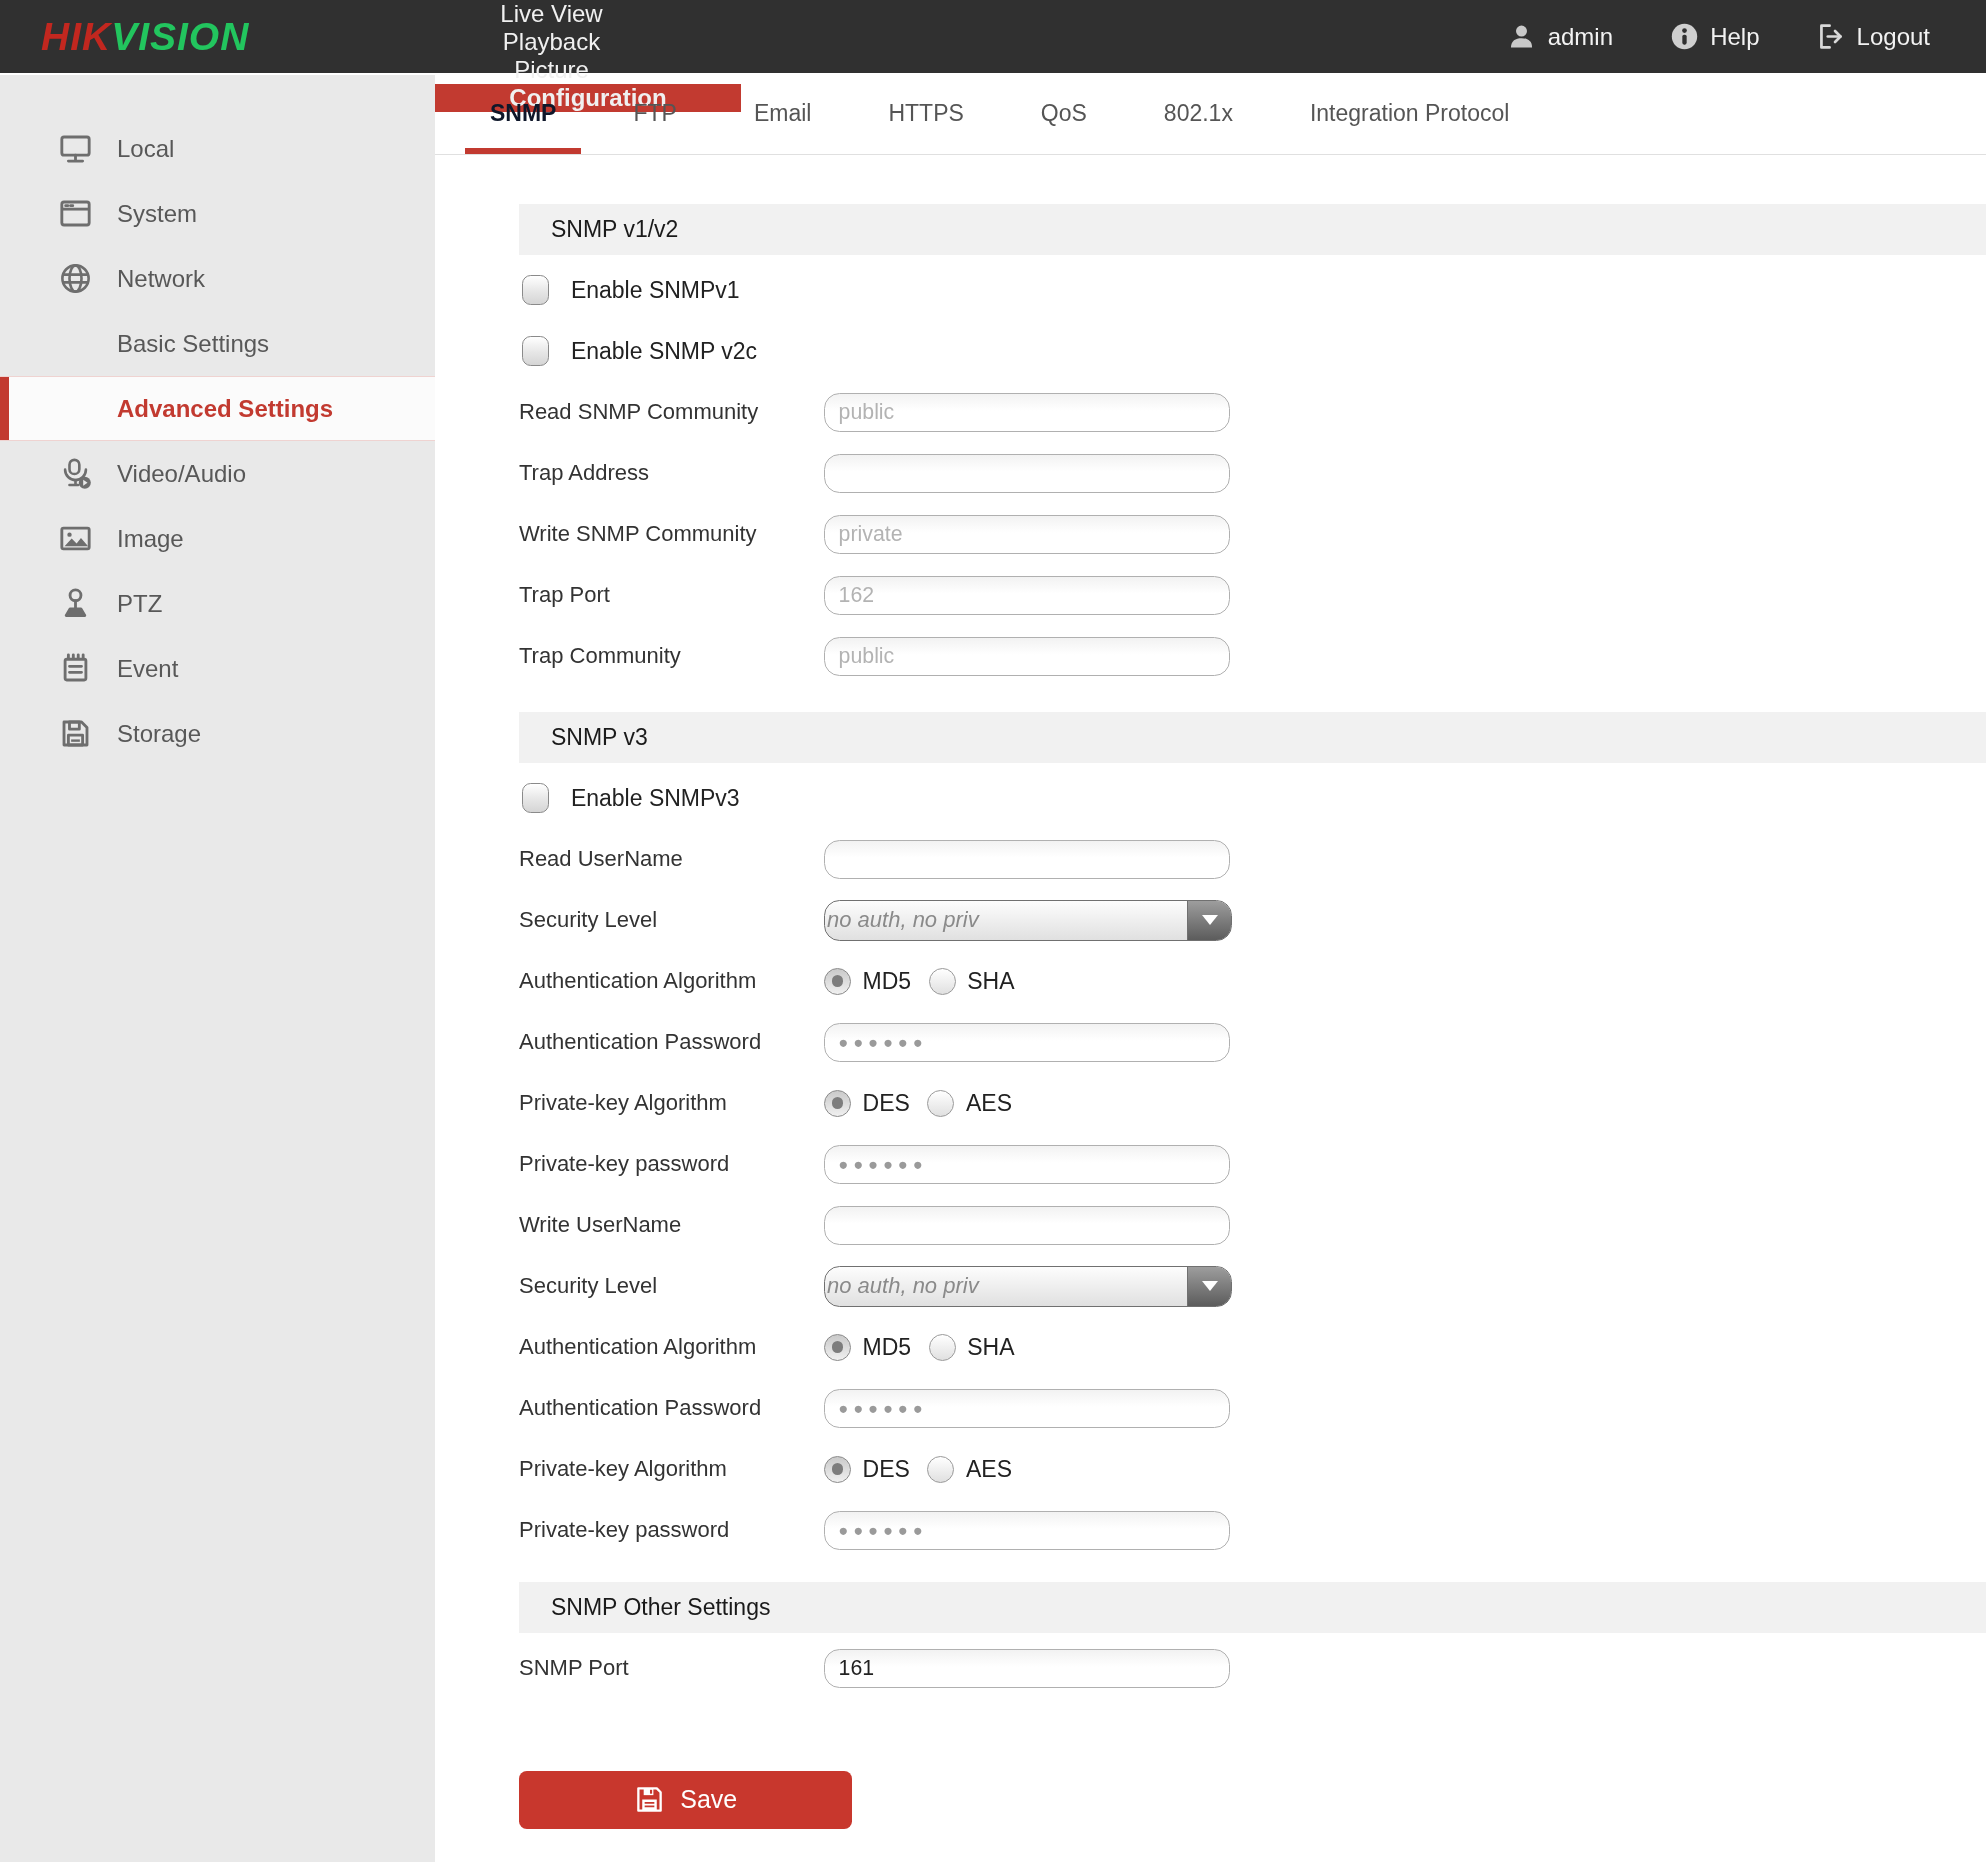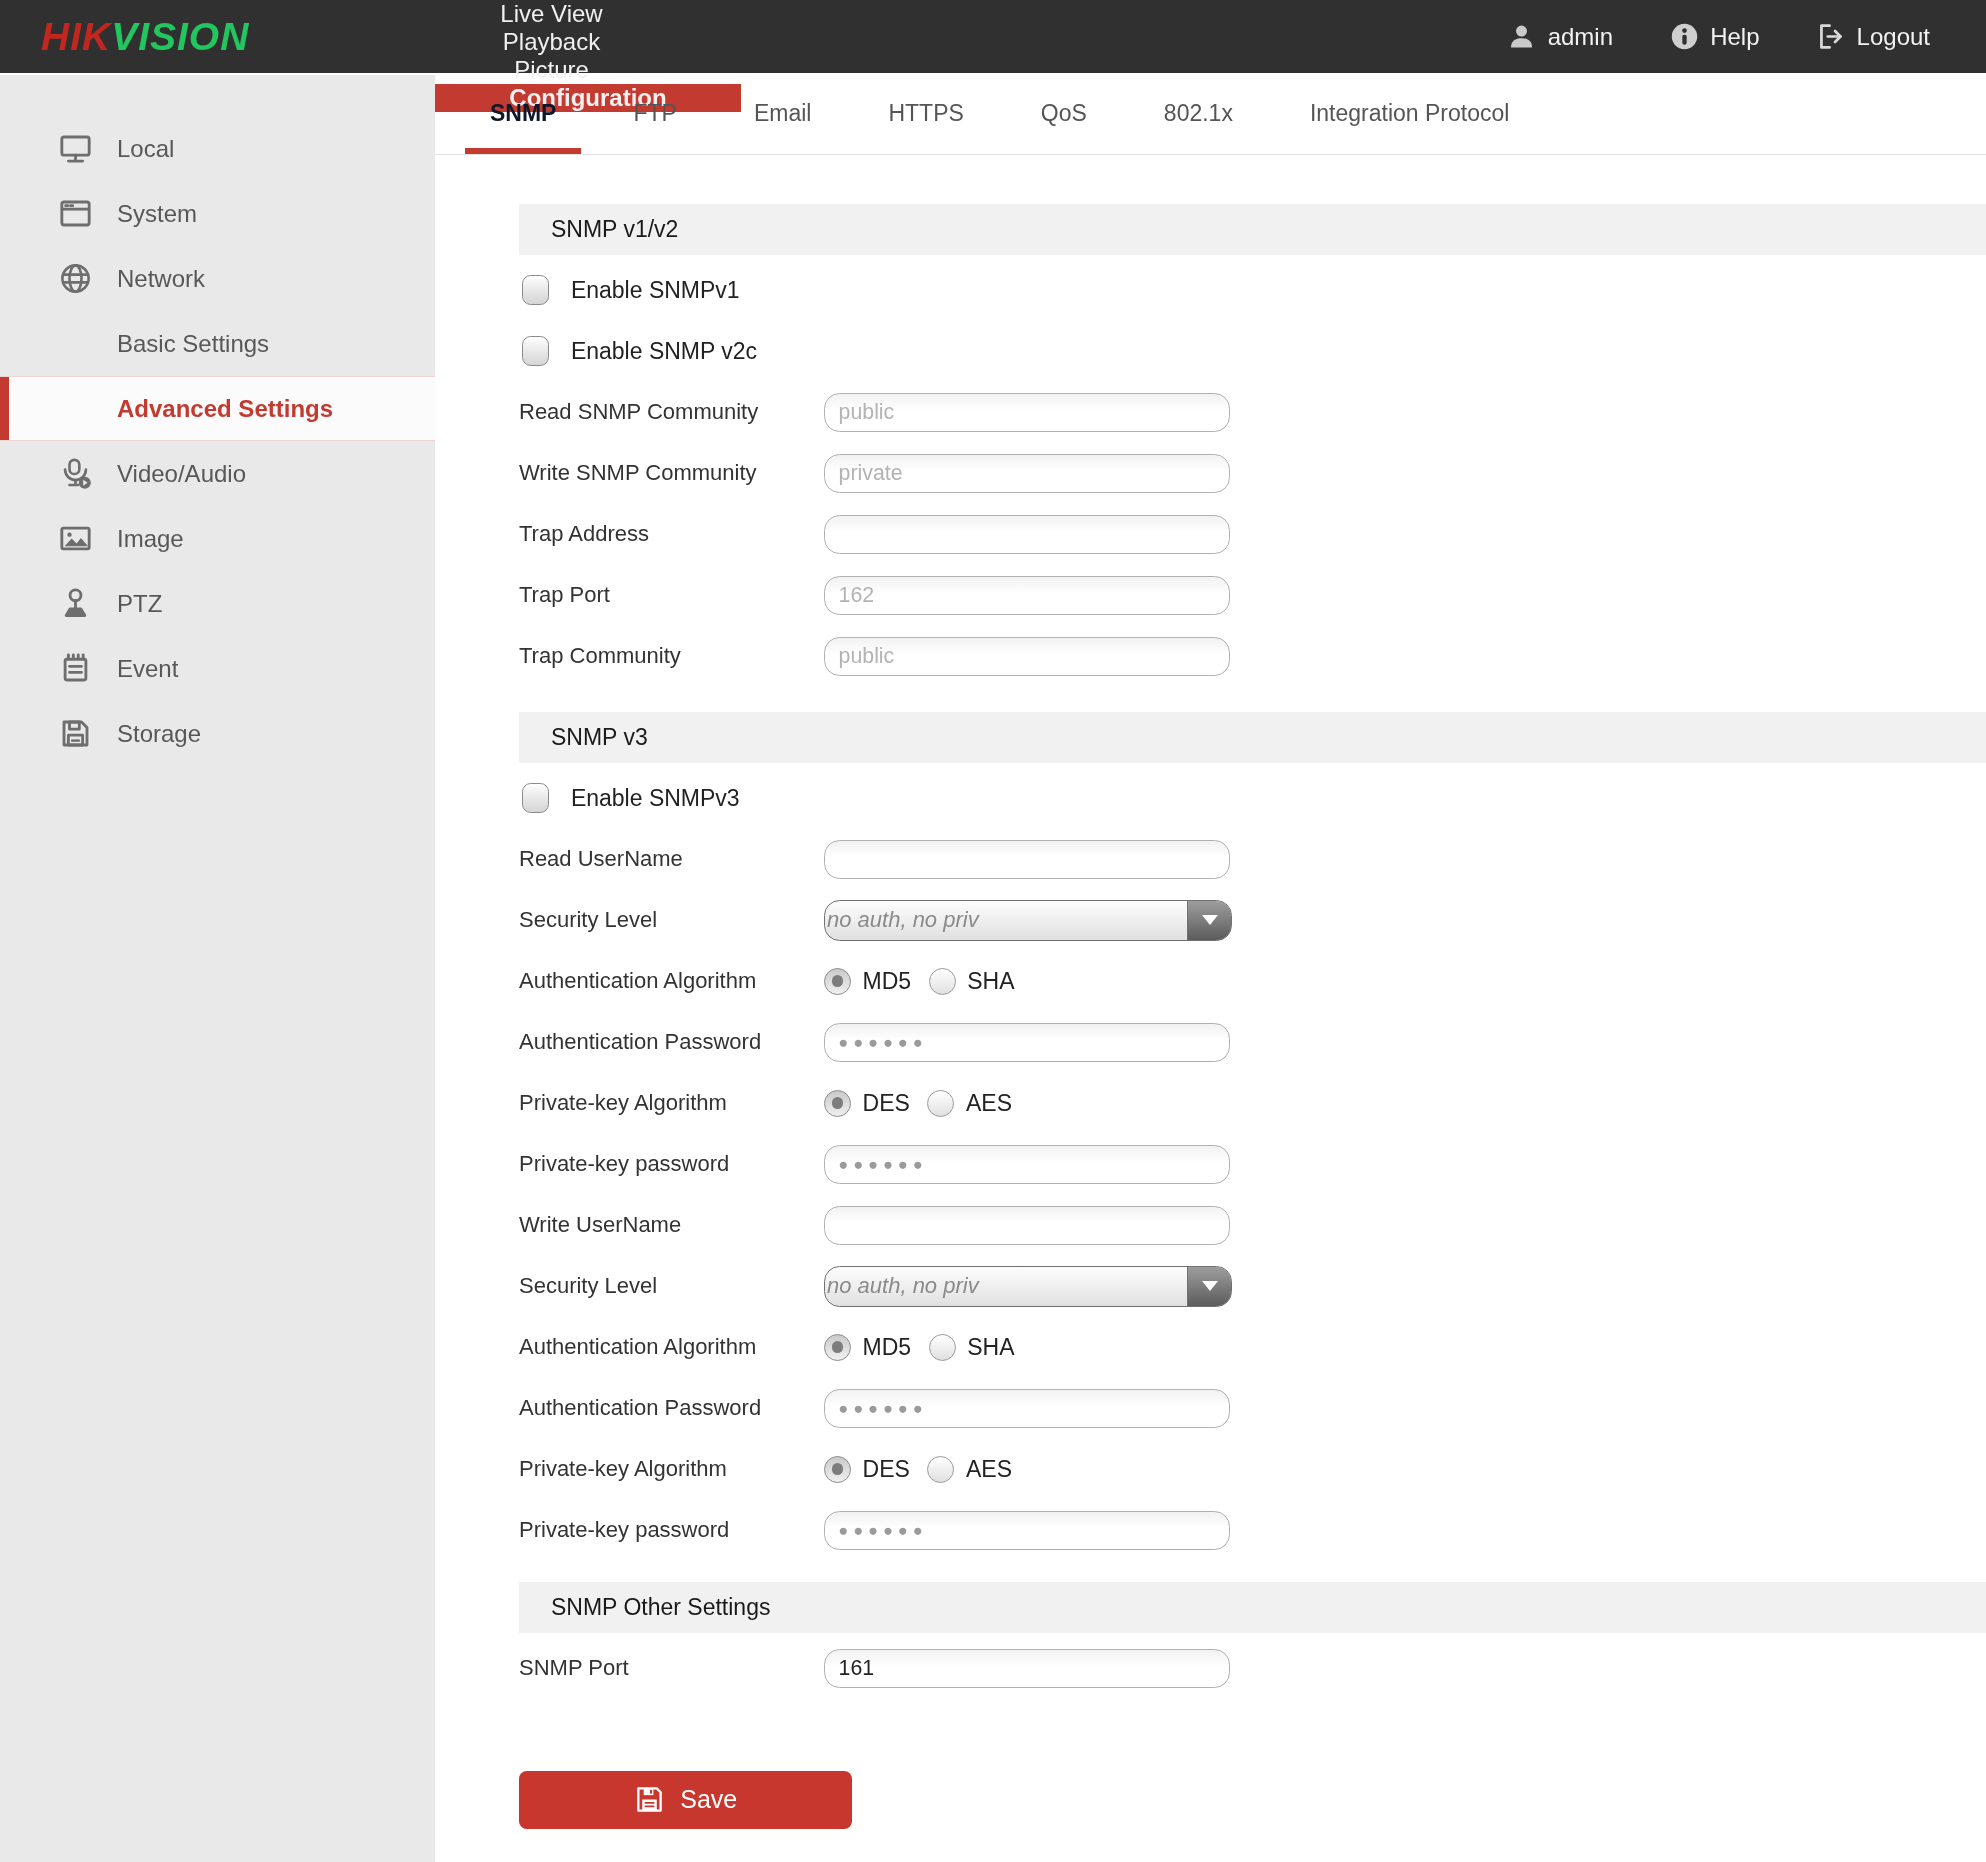--- a/index.html
+++ b/index.html
@@ -255,26 +255,26 @@
       </div>
       <div class="frow">
         <span class="checkbox"></span>
         <span class="cb-label">Enable SNMP v2c</span>
       </div>
       <div class="frow">
         <span class="flabel">Read SNMP Community</span>
         <input class="tinput" type="text" placeholder="public" style="">
       </div>
       <div class="frow">
+        <span class="flabel">Trap Address</span>
+        <input class="tinput" type="text" placeholder="" style="">
+      </div>
+      <div class="frow">
         <span class="flabel">Write SNMP Community</span>
         <input class="tinput" type="text" placeholder="private" style="">
-      </div>
-      <div class="frow">
-        <span class="flabel">Trap Address</span>
-        <input class="tinput" type="text" placeholder="" style="">
       </div>
       <div class="frow">
         <span class="flabel">Trap Port</span>
         <input class="tinput" type="text" placeholder="162" style="">
       </div>
       <div class="frow">
         <span class="flabel">Trap Community</span>
         <input class="tinput" type="text" placeholder="public" style="">
       </div>
     </div>

